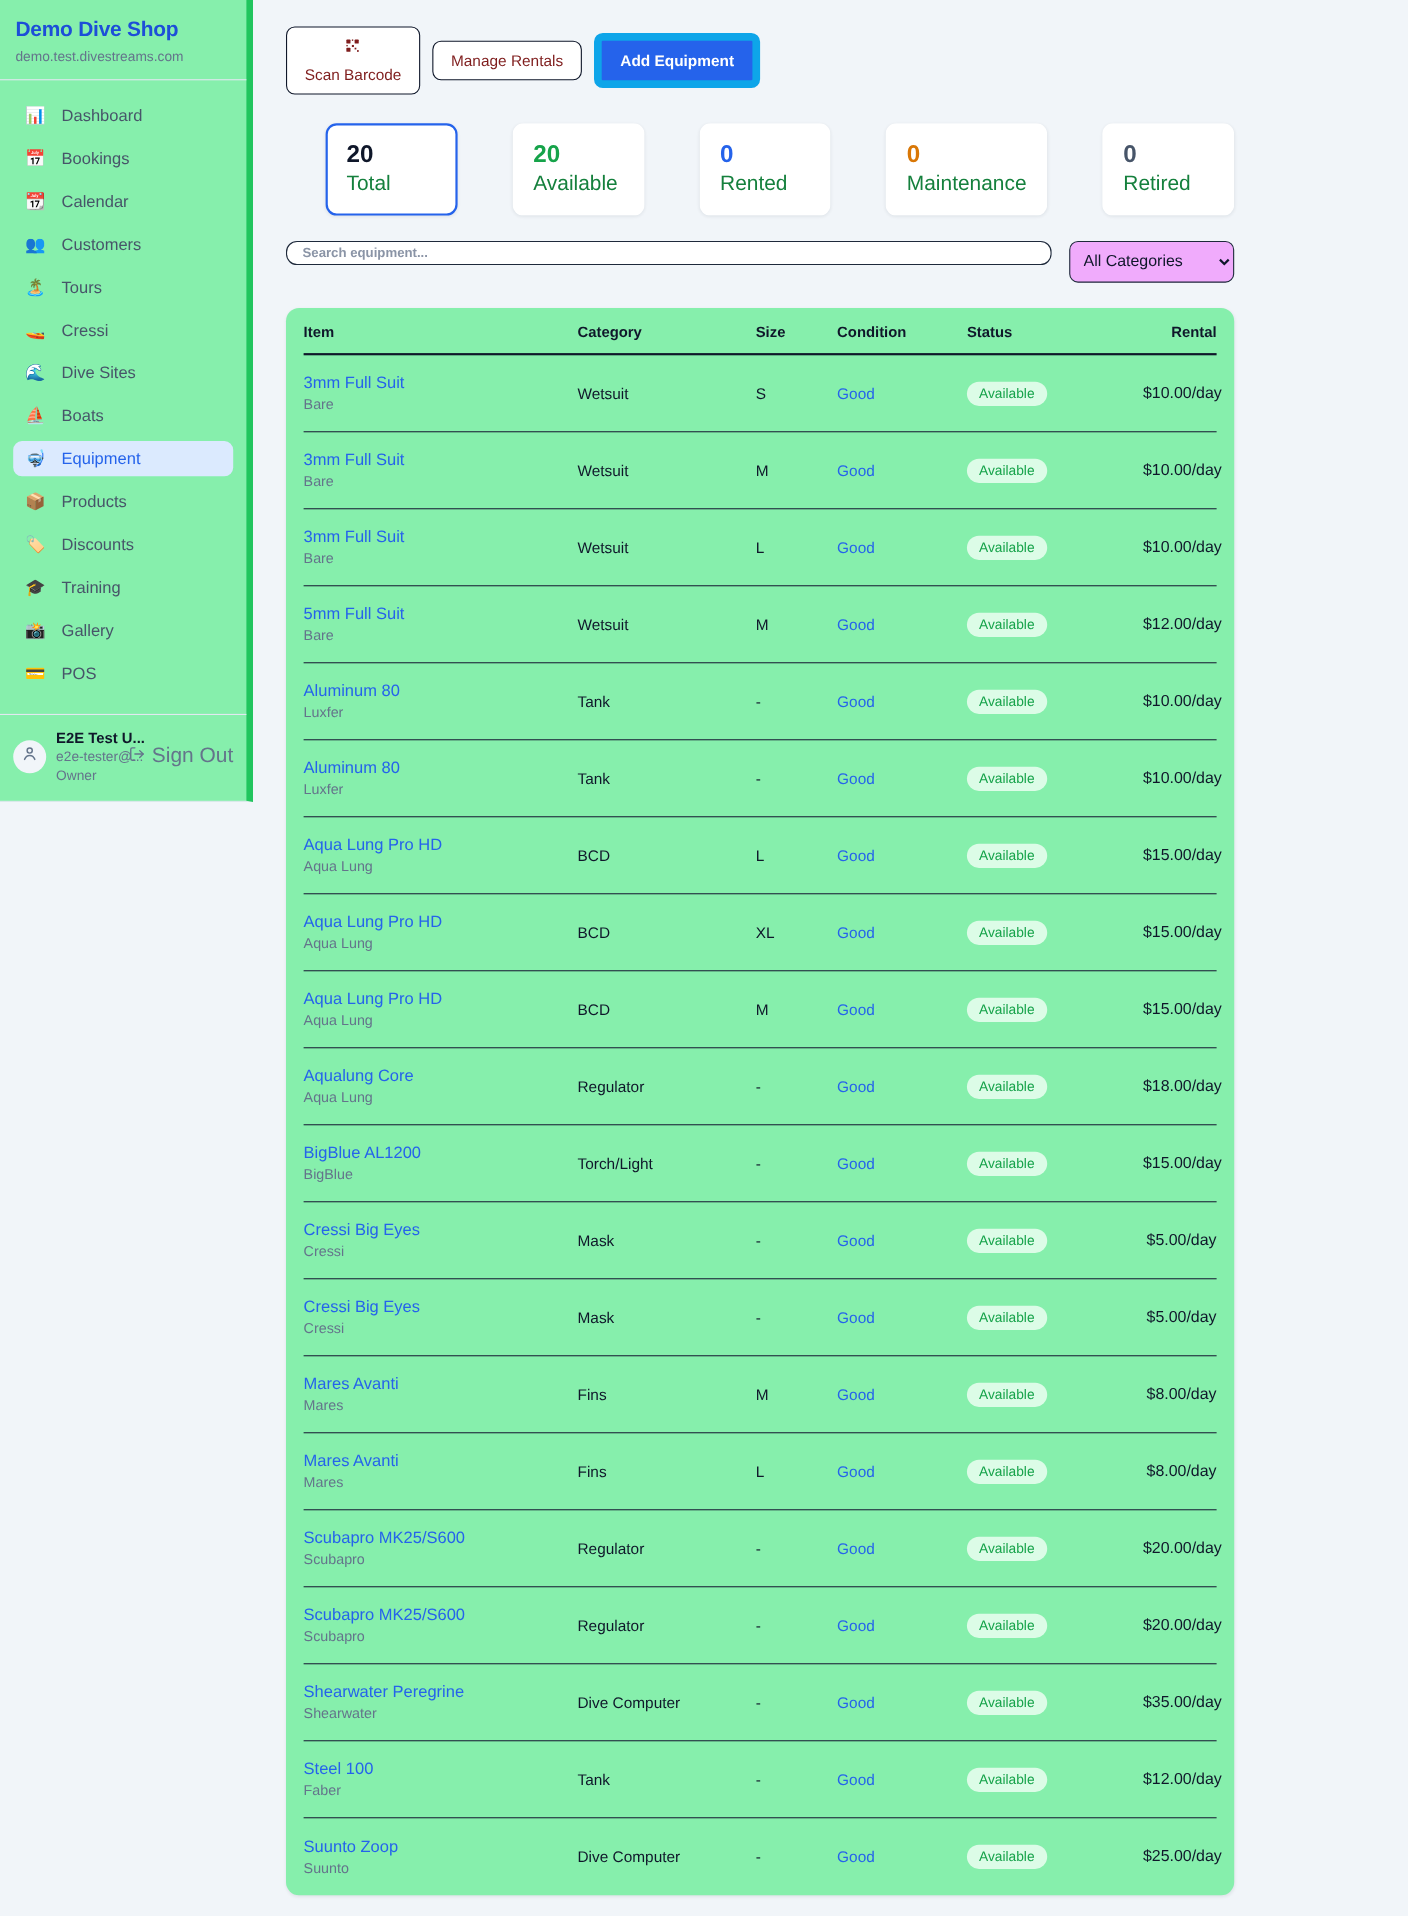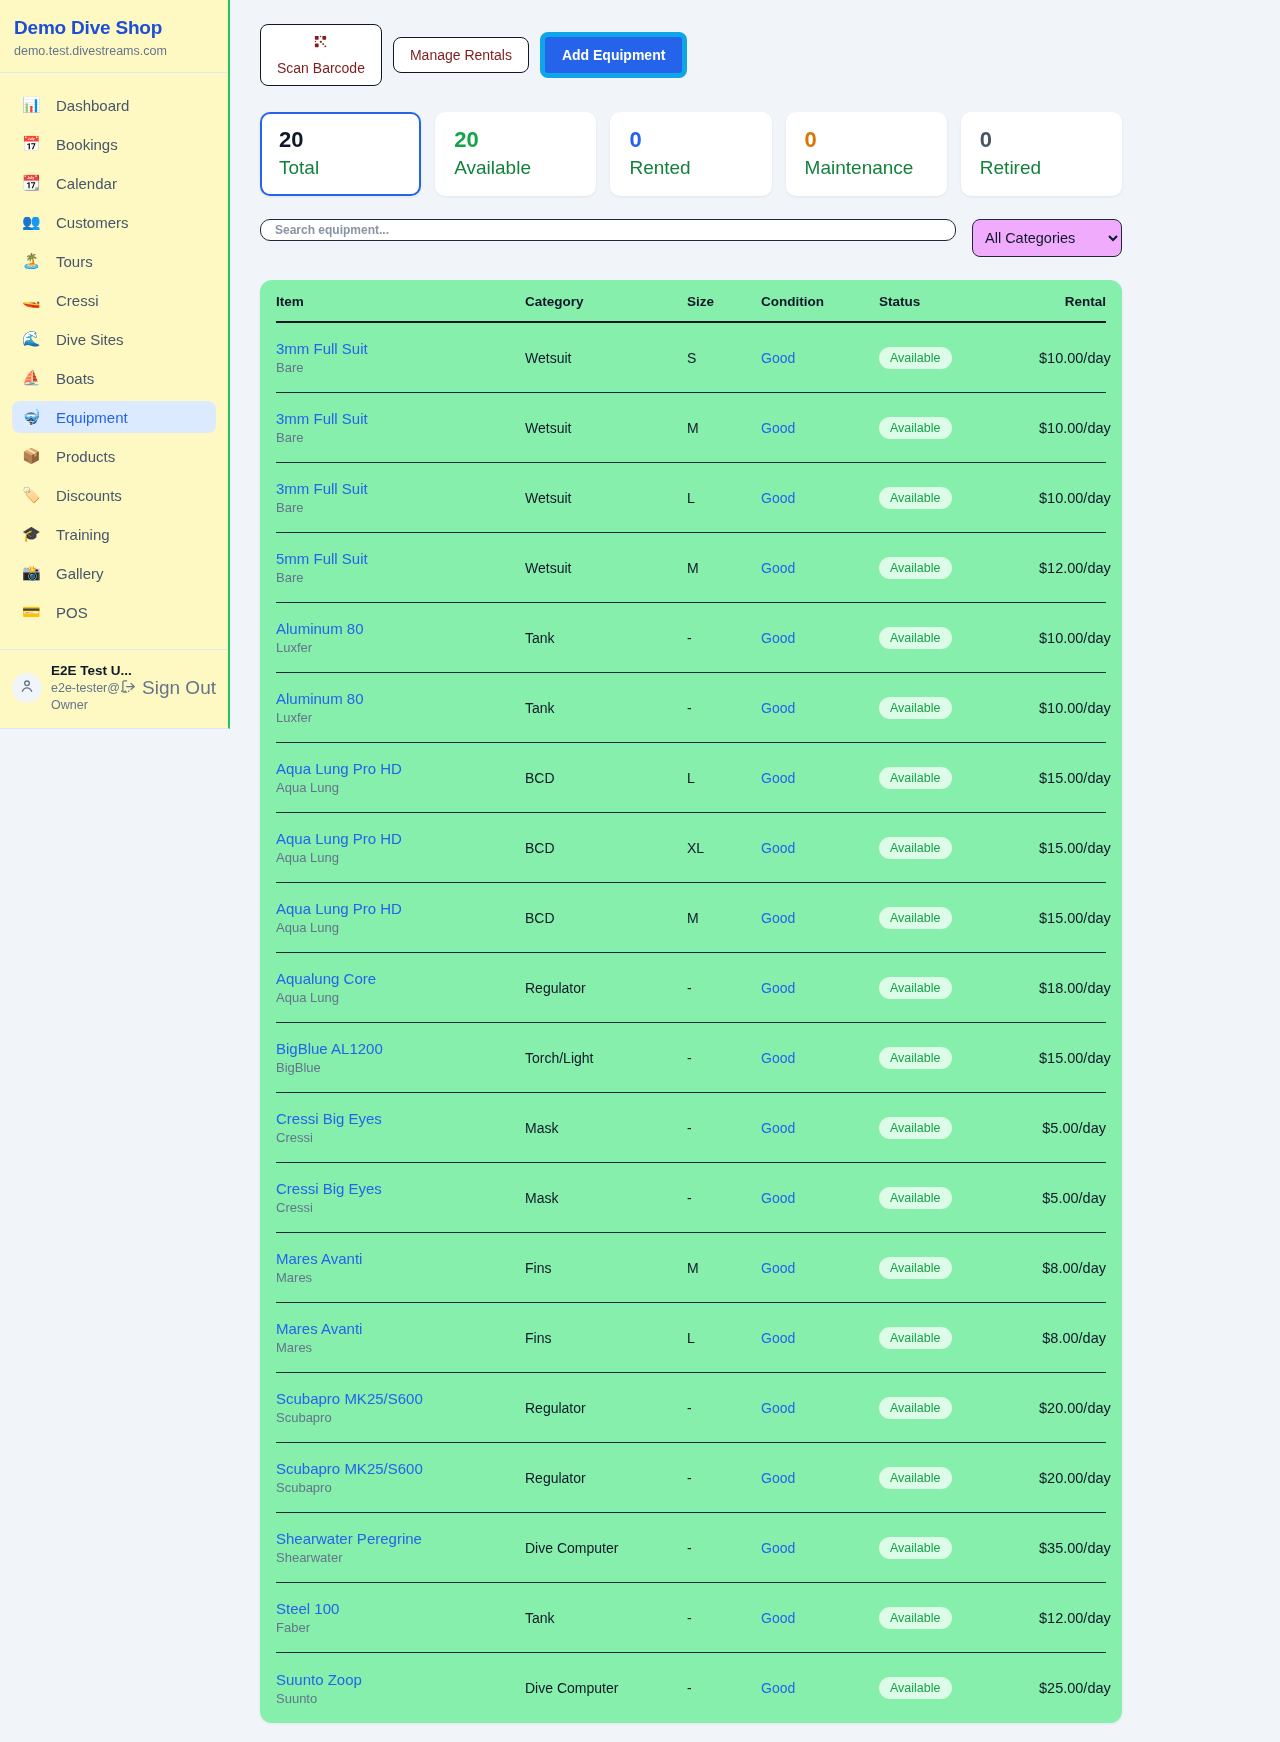--- a/index.html
+++ b/index.html
@@ -8,22 +8,22 @@
     font-family: "Liberation Sans", "DejaVu Sans", sans-serif;
     background: #f1f5f9;
     color: #0f172a;
     overflow: hidden;
   }
   .layout { display: flex; align-items: flex-start; width: 1280px; }
 
   
   .sidebar {
     width: 230px;
-    background: #fef9c3;
-    border-right: 2px solid #22c55e;
+    background: #86efac;
+    border-right: 6px solid #22c55e;
     border-bottom: 1px solid #e2e8f0;
     flex-shrink: 0;
   }
   .brand { padding: 17px 14px 3px 14px; font-size: 19px; font-weight: 700; color: #1d4ed8; letter-spacing: -0.2px; }
   .brand-domain { padding: 2px 14px 14px 14px; font-size: 12.5px; color: #64748b; }
   .side-divider { border-top: 1px solid #e2e8f0; }
   .nav { padding: 16px 12px 14px 12px; }
   .nav-item {
     display: flex; align-items: center; gap: 14px;
     padding: 7px 10px; margin-bottom: 7px;
@@ -57,30 +57,30 @@
   .page-header { display: flex; justify-content: space-between; align-items: center; }
   .page-title { font-size: 24px; font-weight: 700; color: #0f172a; letter-spacing: -0.3px; }
   .page-subtitle { font-size: 14px; color: #64748b; margin-top: 6px; }
   .header-actions { display: flex; gap: 11px; align-items: center; }
   .btn { font-family: inherit; cursor: pointer; display: inline-flex; align-items: center; gap: 8px; }
   .btn-outline {
     background: #fff; border: 1px solid #0f172a; border-radius: 8px;
     padding: 9px 16px; font-size: 14px; font-weight: 400; color: #7f1d1d; flex-direction: column;
   }
   .btn-primary {
-    background: #2563eb; border: 5px solid #0ea5e9; border-radius: 8px;
+    background: #2563eb; border: 7px solid #0ea5e9; border-radius: 8px;
     padding: 10px 17px; font-size: 14px; font-weight: 600; color: #fff;
   }
 
   .stats-row { display: flex; gap: 14px; margin-top: 26px; }
   .stat-card {
     flex: 1; background: #fff; border-radius: 10px;
     border: 2px solid transparent;
     box-shadow: 0 1px 3px rgba(15,23,42,.07);
-    padding: 13px 17px 15px 17px; cursor: pointer;
+    padding: 13px 17px 15px 17px; cursor: pointer; margin-left: 36px;
   }
   .stat-card.active { border-color: #2563eb; }
   .stat-value { font-size: 22px; font-weight: 700; }
   .stat-label { font-size: 19px; color: #15803d; margin-top: 4px; }
 
   .filter-row { display: flex; gap: 16px; margin-top: 23px; }
   .search-input {
     flex: 1; height: 22px; border: 1px solid #1e293b; border-radius: 10px;
     padding: 0 14px; font-size: 12px; font-family: inherit; color: #0f172a;
     background: #fff; outline: none; font-weight: bold;

